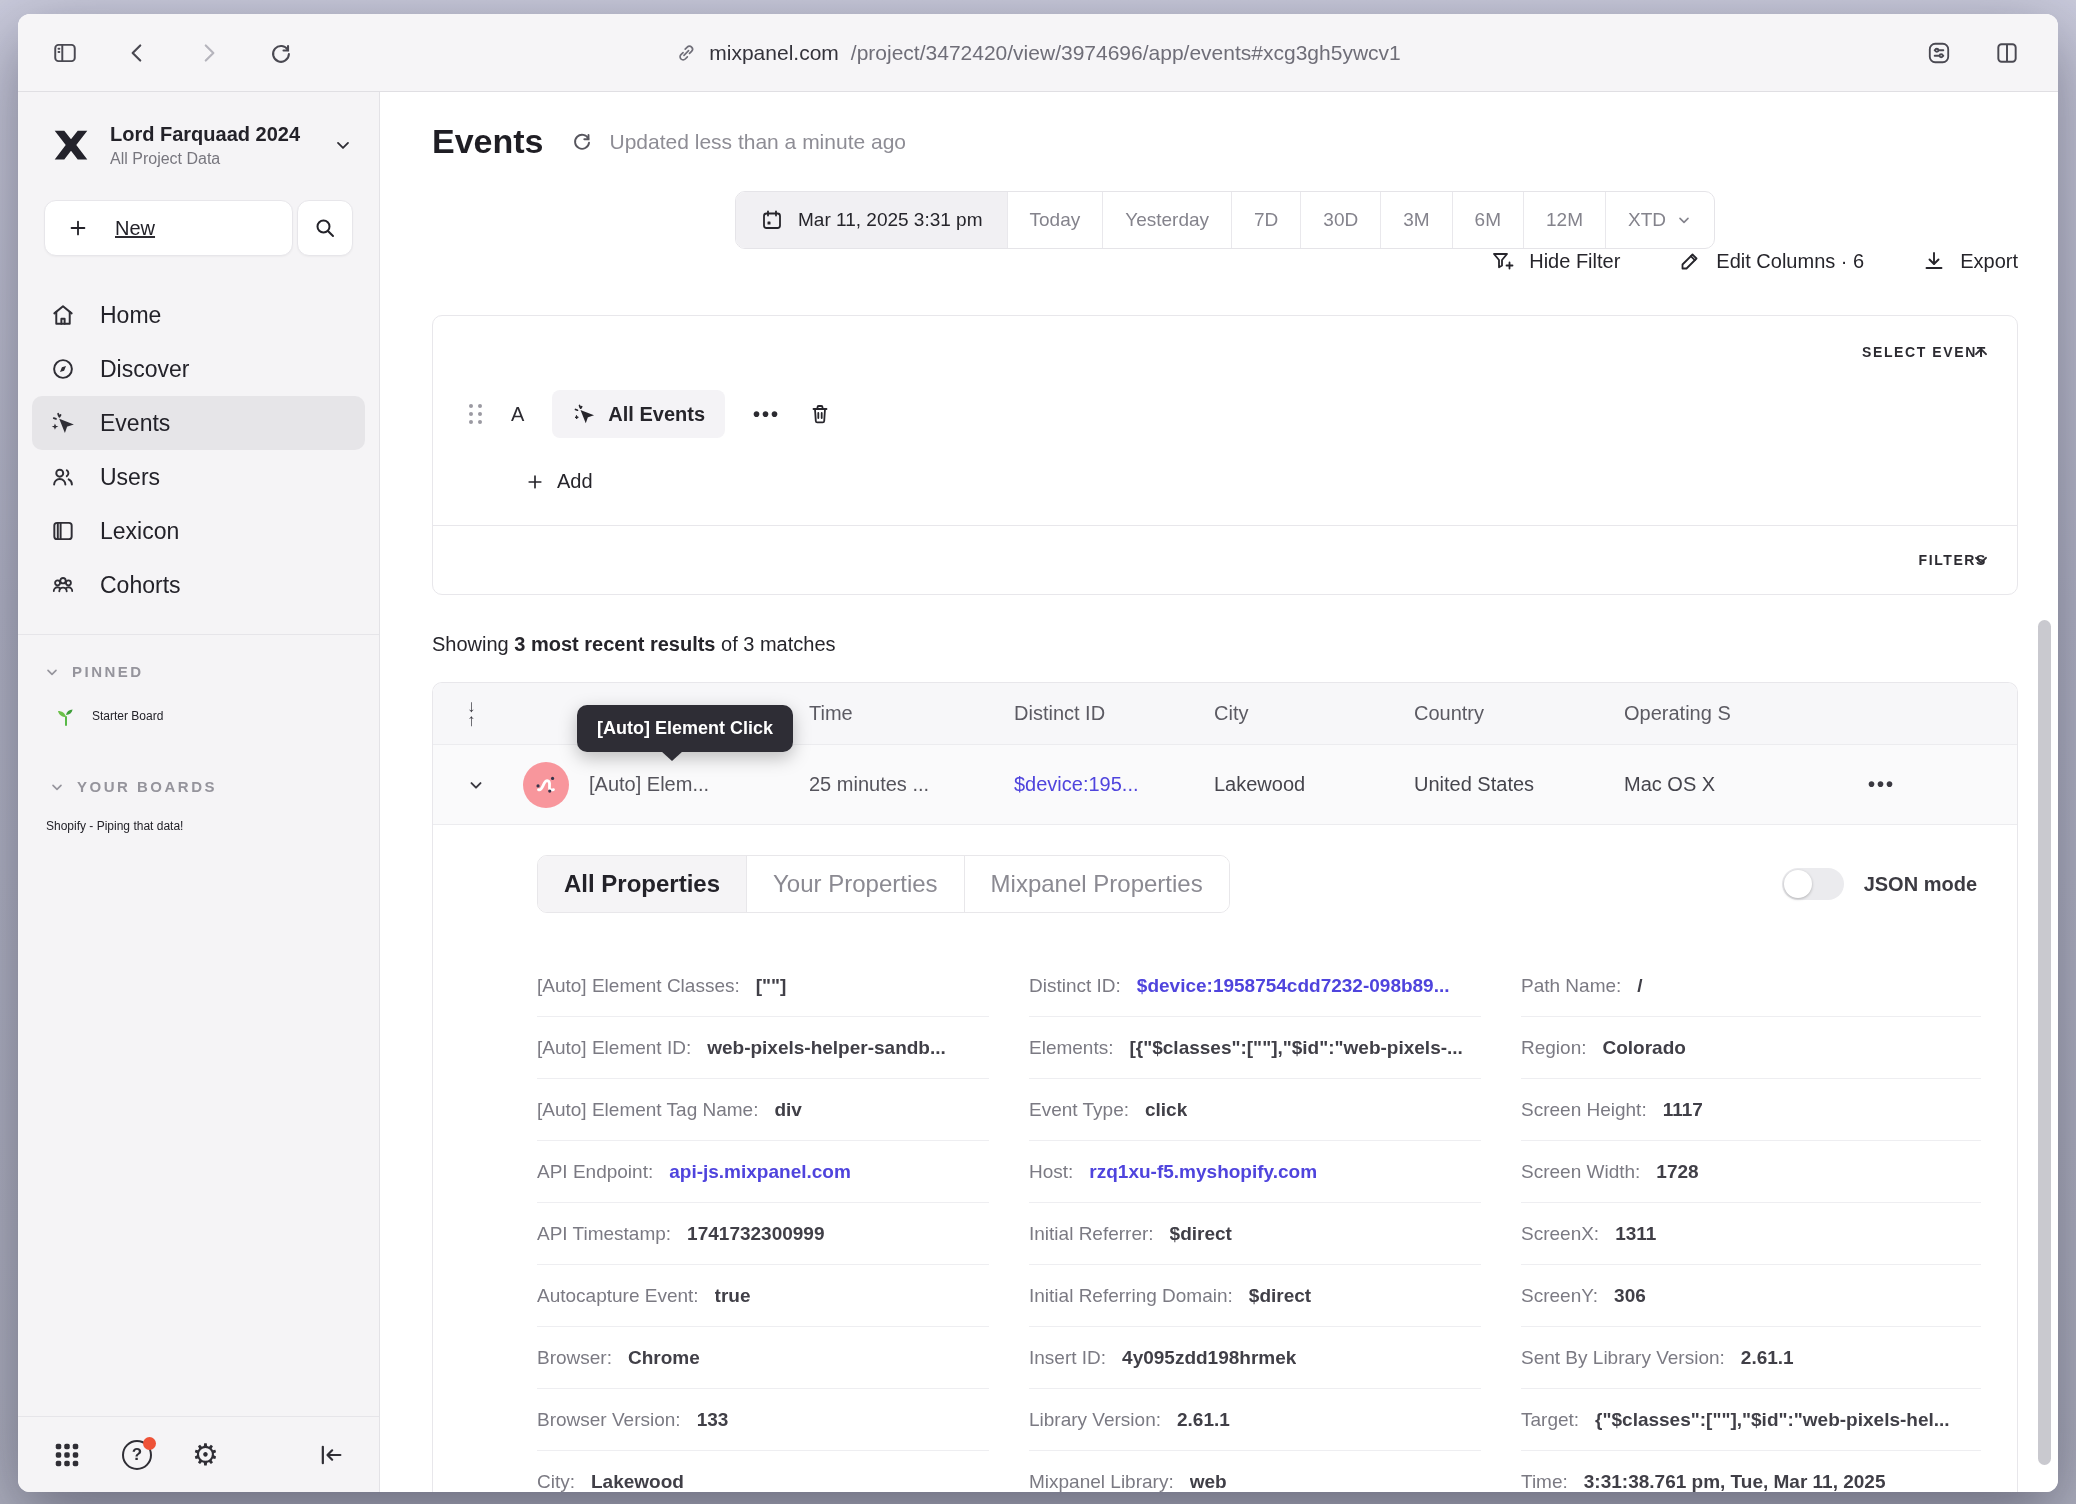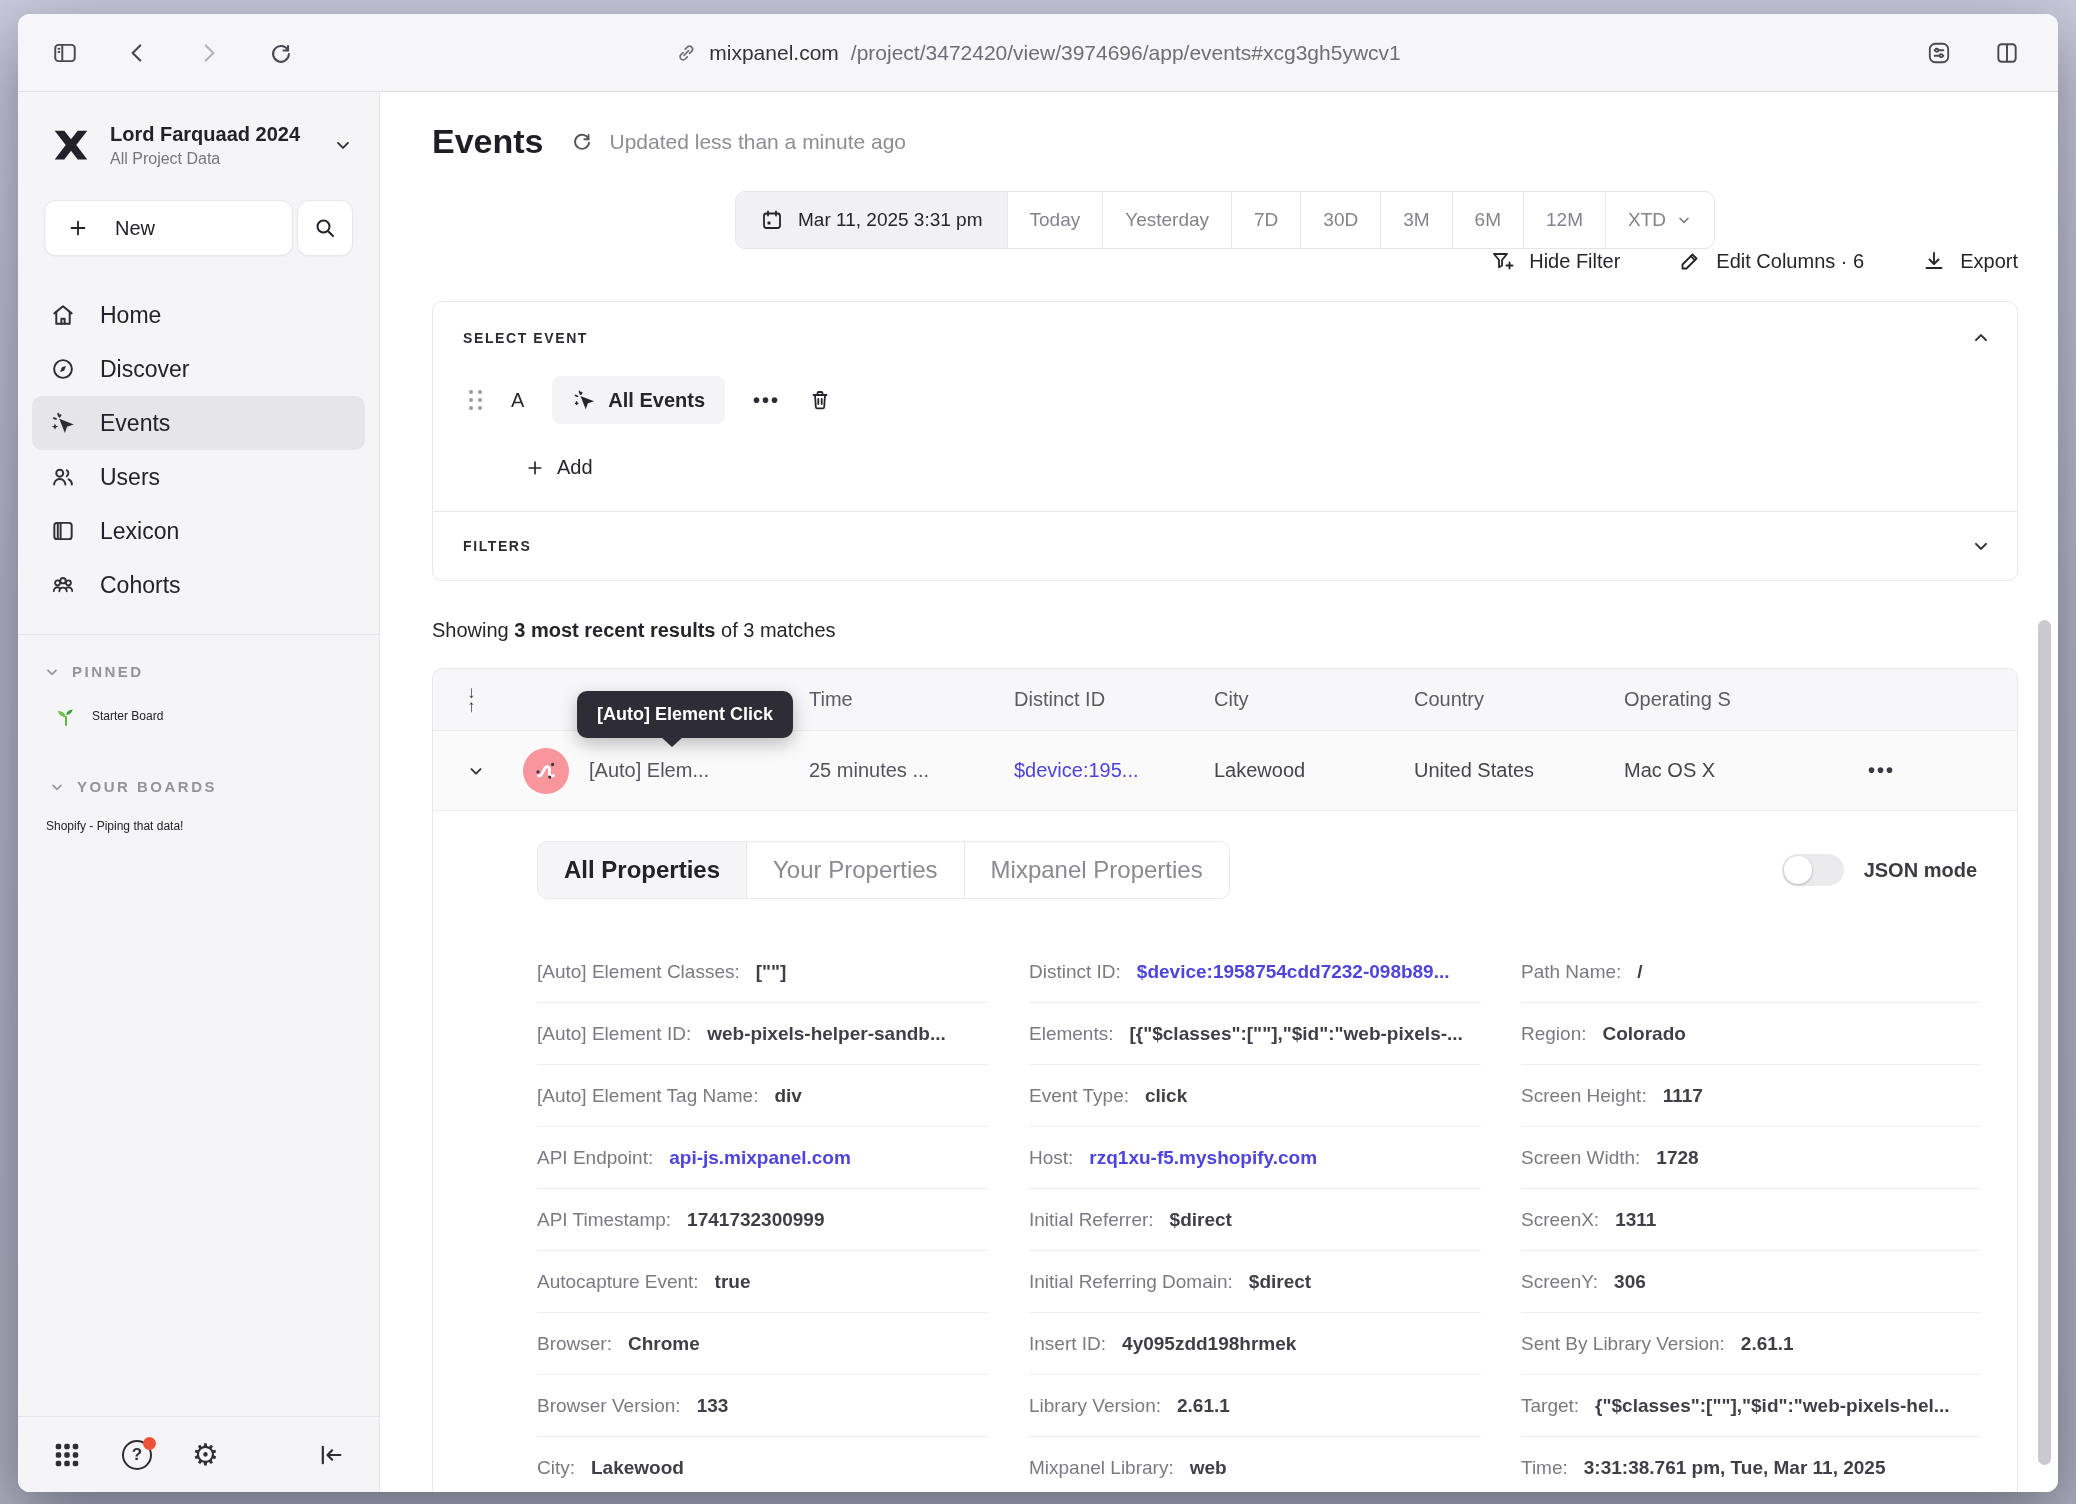--- a/index.html
+++ b/index.html
@@ -33,21 +33,21 @@
   .app { flex:1; display:flex; min-height:0; }
   .sidebar {
     width:362px; flex:none; background:#f5f4f6; border-right:1px solid #e3e2e6;
     display:flex; flex-direction:column; position:relative;
   }
   .proj { display:flex; align-items:center; gap:16px; padding:30px 26px 8px 30px; }
   .proj .logo { width:46px; height:46px; flex:none; }
   .proj .ptxt { flex:1; min-width:0; }
   .proj .pname { font-size:20px; font-weight:700; color:#232229; }
   .proj .pscope { font-size:16px; color:#77767e; margin-top:4px; }
-  .newrow { display:flex; gap:4px; padding:24px 26px 6px 26px; align-items:center; }
+  .newrow { display:flex; gap:4px; padding:24px 26px 6px 26px; align-items:center;text-decoration:underline; }
   .newbtn {
     flex:1; background:#fff; border:1px solid #e7e6ea; border-radius:12px; height:56px;
     display:flex; align-items:center; gap:26px; padding:0 22px;
     font-size:20px; color:#232229; box-shadow:0 1px 2px rgba(0,0,0,.04);
   }
   .searchbtn {
     width:56px; height:56px; background:#fff; border:1px solid #e7e6ea; border-radius:12px;
     display:flex; align-items:center; justify-content:center; box-shadow:0 1px 2px rgba(0,0,0,.04);
   }
   .nav { padding:26px 14px 0 14px; }
@@ -89,21 +89,21 @@
   }
   .seg > div { display:flex; align-items:center; padding:0 22px; font-size:19px; color:#84838c; border-left:1px solid #e9e8ec; }
   .seg > div:first-child { border-left:none; }
   .seg .datecell { gap:14px; background:#f1f0f3; color:#26252b; padding:0 24px; }
   .seg .xtd { gap:10px; }
   .righttools { margin-left:auto; display:flex; align-items:center; gap:58px; }
   .tool { display:flex; align-items:center; gap:14px; font-size:20px; color:#26252b; }
   .ticon { width:24px; height:24px; }
   
   .card { border:1px solid #e8e7eb; border-radius:10px; background:#fff; }
-  .querycard { margin-top:28px; }
+  .querycard { margin-top:42px;text-align:right; }
   .qsection { padding:28px 30px 32px 30px; position:relative; }
   .qlabel { font-size:14px; font-weight:700; letter-spacing:1.6px; color:#2c2b31; }
   .qchevron { position:absolute; right:26px; top:26px; }
   .eventrow { display:flex; align-items:center; margin-top:30px; gap:28px; }
   .draghandle { display:grid; grid-template-columns:5px 5px; gap:4px; margin-left:6px; }
   .draghandle i { width:4px; height:4px; border-radius:50%; background:#9b9aa2; }
   .rowletter { font-size:20px; color:#2c2b31; }
   .chip {
     display:flex; align-items:center; gap:12px; background:#f4f3f6; border-radius:8px;
     padding:12px 20px; font-size:20px; font-weight:700; color:#26252b;

